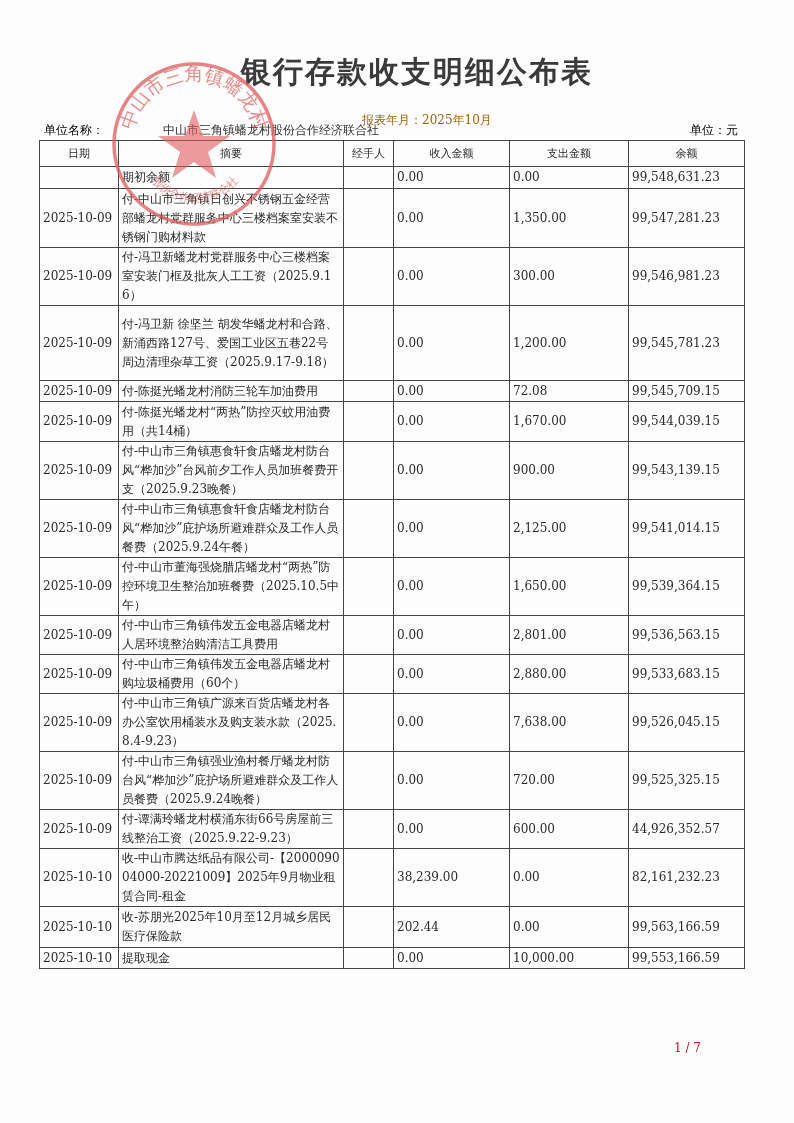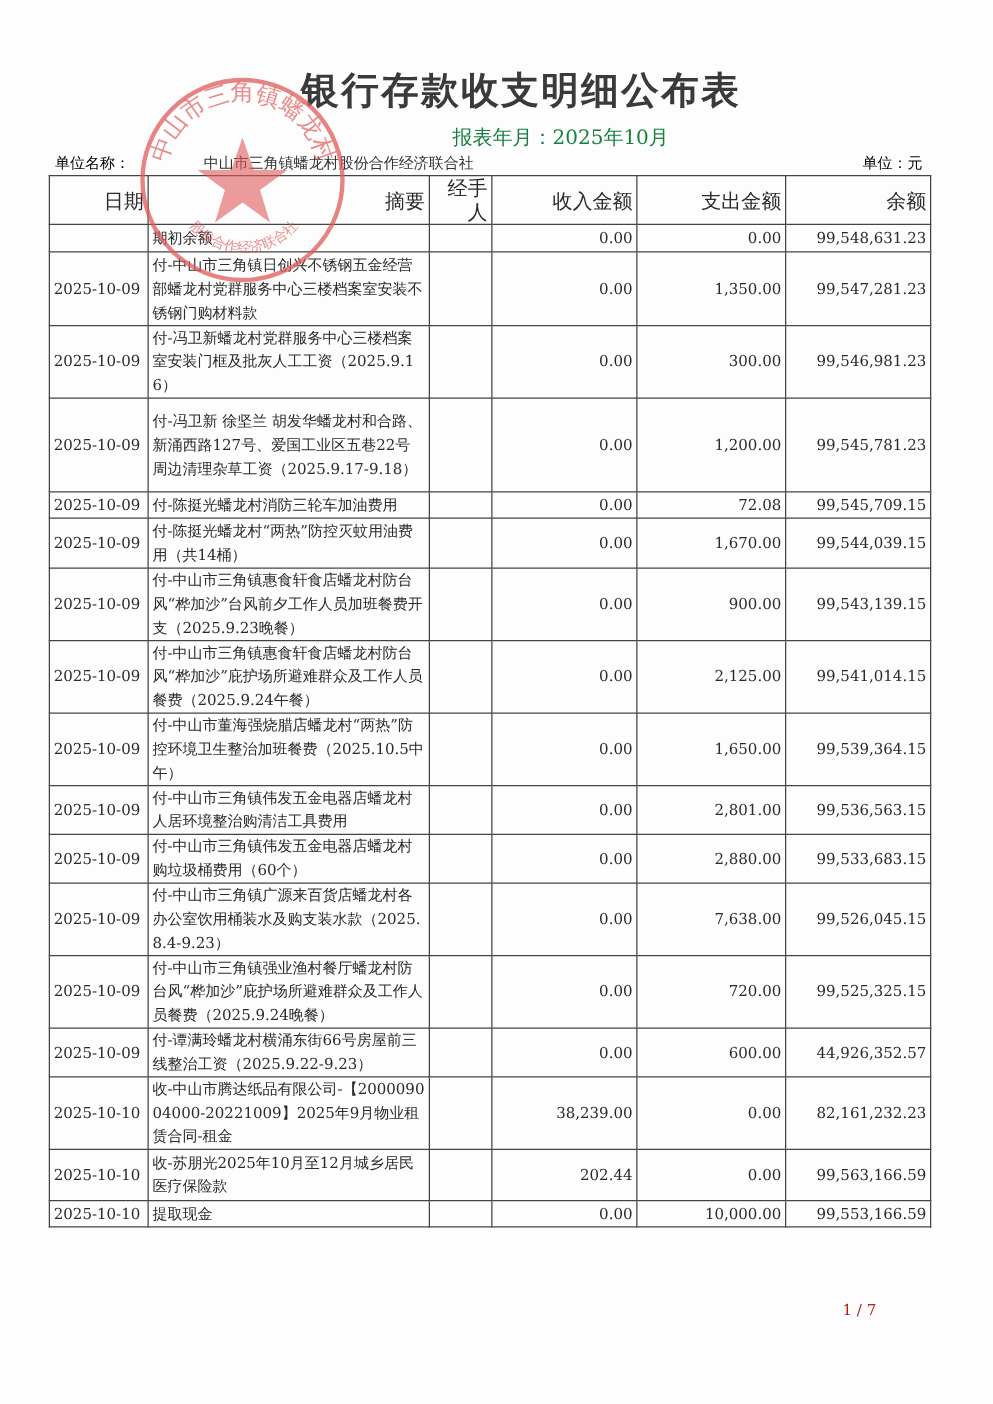--- a/index.html
+++ b/index.html
@@ -7,37 +7,37 @@
     width:794px; height:1123px; background:#fdfdfd; position:relative; overflow:hidden;
     font-family: "DejaVu Serif", "Liberation Serif", serif; color:#2a2a2a;
   }
   .title {
     position:absolute; left:0; width:794px; top:52px; text-align:center;
     font-family:"DejaVu Sans", "Liberation Sans", sans-serif;
     font-size:30px; font-weight:bold; letter-spacing:2px; color:#3a3a3a;
     padding-left:40px; box-sizing:border-box;
   }
   .period {
-    position:absolute; left:362px; top:100px; font-size:16px; color:#15803d;
+    position:absolute; left:362px; top:112px; font-size:12px; color:#a16207;
   }
   .unit-name-label { position:absolute; left:44px; top:122px; font-size:12px; color:#000000; }
   .unit-name { position:absolute; left:115px; top:122px; font-size:12px; color:#333;margin-left:48px; }
   .currency { position:absolute; right:56px; top:122px; font-size:12px; color:#000000; }
   table.ledger {
     position:absolute; left:39px; top:140px; border-collapse:collapse;
     table-layout:fixed; width:705px;
   }
   table.ledger td, table.ledger th {
     border:1px solid #444; padding:0 3px; font-size:12px; line-height:19px;
     font-weight:normal; vertical-align:middle; overflow:hidden;
   }
-  table.ledger th { text-align:right; height:25px; font-size:16px; }
+  table.ledger th { text-align:center; height:25px; font-size:11px; }
   td.date { text-align:left; font-size:11.5px; }
   td.summary { text-align:left; padding-left:4px; word-break:break-all; }
-  td.num { text-align:right; vertical-align:bottom; font-size:11.5px; padding-right:2px; padding-bottom:1px; }
+  td.num { vertical-align:bottom; font-size:11.5px; padding-right:2px; padding-bottom:1px; }
   td.handler { }
   .pager { position:absolute; left:674px; top:1041px; font-size:12px; color:#b91c1c; }
   .stamp {
     position:absolute; left:108px; top:58px; width:172px; height:172px; pointer-events:none;
   }
 </style>
 </head>
 <body>
 
 <div class="title">银行存款收支明细公布表</div>

